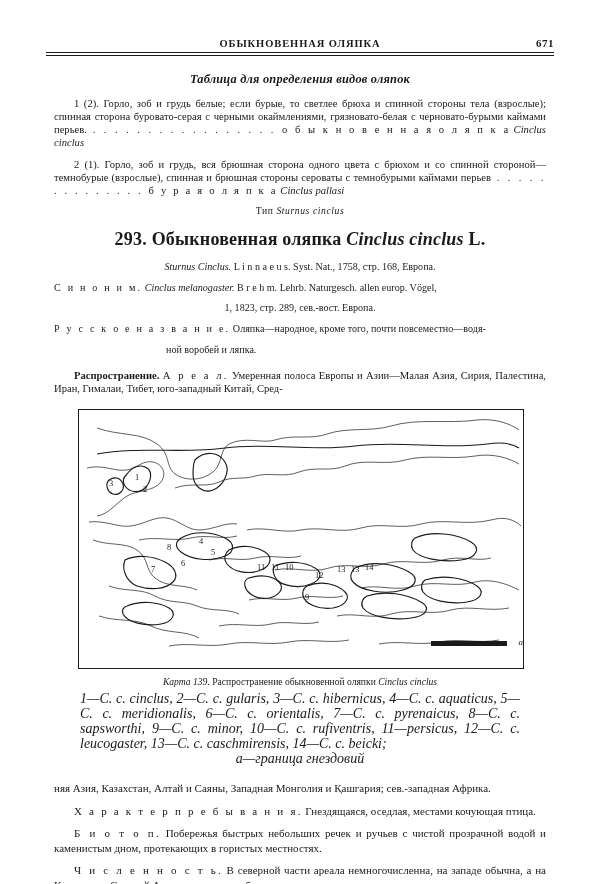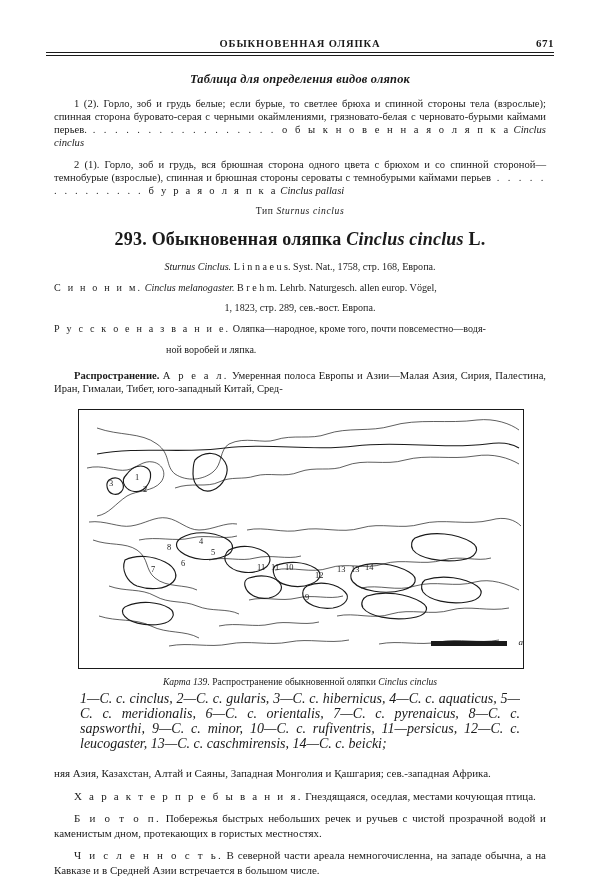--- a/index.html
+++ b/index.html
@@ -279,20 +279,21 @@
         <div class="lbl">a</div>
       </div>
     </div>
     <div class="map-caption">
       <span class="it">Карта 139.</span>
       <span>Распространение обыкновенной оляпки</span>
       <span class="it">Cinclus cinclus</span>
     </div>
     <div class="map-legend">
       <span class="it">1—C. c. cinclus, 2—C. c. gularis, 3—C. c. hibernicus, 4—C. c. aquaticus, 5—C. c. meridionalis, 6—C. c. orientalis, 7—C. c. pyrenaicus, 8—C. c. sapsworthi, 9—C. c. minor, 10—C. c. rufiventris, 11—persicus, 12—C. c. leucogaster, 13—C. c. caschmirensis, 14—C. c. beicki;</span>
+      <span class="last it">a—граница гнездовий</span>
     </div>
   </div>
 
   <div class="tail">
     <p class="noind">няя Азия, Казахстан, Алтай и Саяны, Западная Монголия и Қашгария; сев.-западная Африка.</p>
     <p><span class="sp">Х а р а к т е р   п р е б ы в а н и я.</span> <span>Гнездящаяся, оседлая, местами кочующая птица.</span></p>
     <p><span class="sp">Б и о т о п.</span> <span>Побережья быстрых небольших речек и ручьев с чистой прозрачной водой и каменистым дном, протекающих в гористых местностях.</span></p>
     <p><span class="sp">Ч и с л е н н о с т ь.</span> <span>В северной части ареала немногочисленна, на западе обычна, а на Кавказе и в Средней Азии встречается в большом числе.</span></p>
   </div>
 

